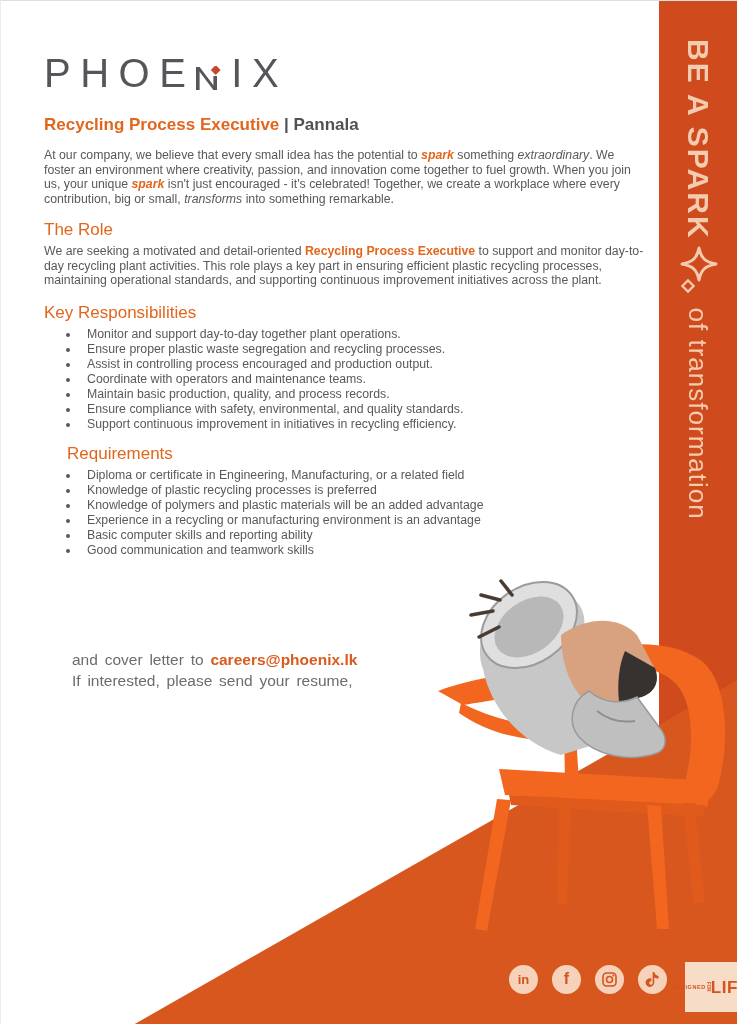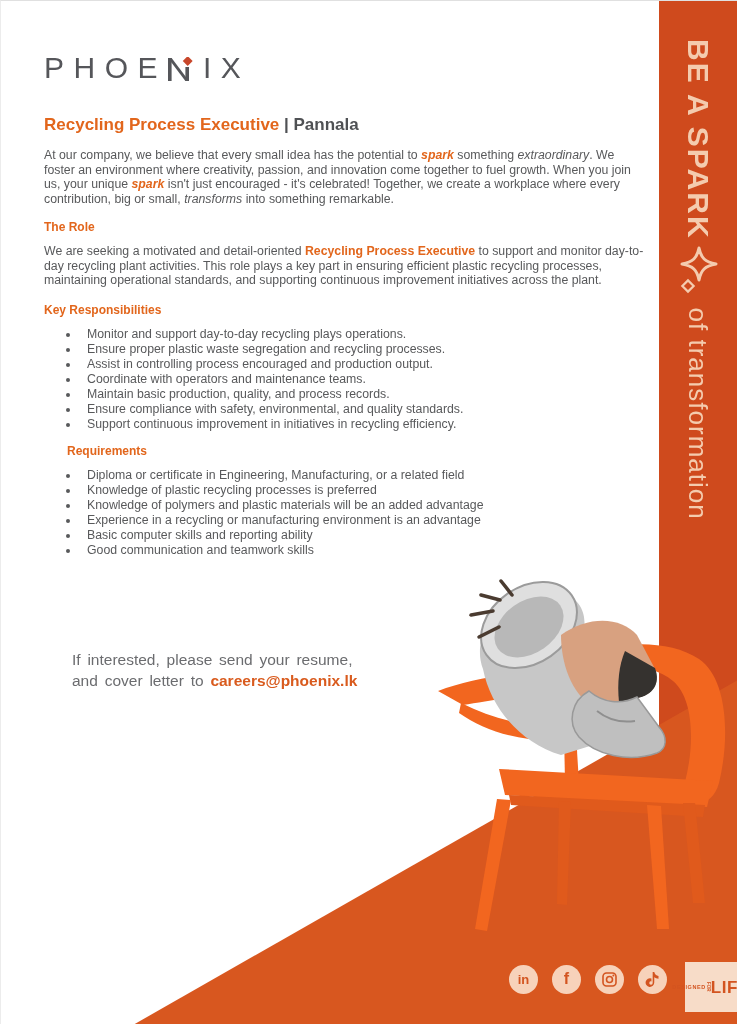--- a/index.html
+++ b/index.html
@@ -12,32 +12,32 @@
     --peach:#F4CBAE;
     --circle:#F7D2BA;
   }
   *{margin:0;padding:0;box-sizing:border-box;}
   body{background:#f3f3f3;font-family:"Liberation Sans",sans-serif;}
   .page{position:relative;width:737px;height:1024px;background:#ffffff;overflow:hidden;
         border-top:1px solid #e0e0e0;border-left:1px solid #ececec;}
 
   
   .logo{position:absolute;left:43px;top:50px;display:flex;align-items:flex-start;
-        color:var(--text-dark);font-size:30px;font-weight:normal;letter-spacing:9.5px;}
+        color:var(--text-dark);font-size:40px;font-weight:normal;letter-spacing:9.5px;}
   .logo .nglyph{display:inline-block;width:25px;height:24px;margin:3px 10px 0 1px;}
 
   
   .job-title{position:absolute;left:43px;top:114px;font-size:17px;font-weight:bold;}
   .job-title .t-role{color:var(--accent);}
   .job-title .t-loc{color:#4F5154;text-align:right;}
 
   
   .bodytext{color:#58595B;font-size:12.3px;line-height:1.19;}
   .intro{position:absolute;left:43px;top:147px;width:596px;}
-  .sec-h{position:absolute;left:43px;color:var(--accent);font-size:12px;font-weight:bold;}
+  .sec-h{position:absolute;left:43px;color:var(--accent);font-size:17px;font-weight:normal;}
   .role-h{top:219px;} .role-p{position:absolute;left:43px;top:243px;width:606px;}
   .kr-h{top:302px;} .req-h{top:443px;margin-left:23px;}
   ul.blist{position:absolute;left:43px;width:600px;list-style:disc;padding-left:36px;}
   ul.blist li{padding-left:7px;line-height:1.215;font-size:12.3px;color:#58595B;}
   .kr-list{top:326px;} .req-list{top:467px;}
   .seg.normal{font-style:normal;}
   .seg.italic{font-style:italic;}
   .seg.accent-bold-italic{color:var(--accent);font-weight:bold;font-style:italic;}
   .seg.accent-bold{color:var(--accent);font-weight:bold;}
 
@@ -95,42 +95,42 @@
     <span class="t-loc">| Pannala</span>
   </div>
 
   <p class="bodytext intro"><span class="seg normal">At our company, we believe that every small idea has the potential to </span><span class="seg accent-bold-italic">spark</span><span class="seg normal"> something </span><span class="seg italic">extraordinary</span><span class="seg normal">. We foster an environment where creativity, passion, and innovation come together to fuel growth. When you join us, your unique </span><span class="seg accent-bold-italic">spark</span><span class="seg normal"> isn't just encouraged - it's celebrated! Together, we create a workplace where every contribution, big or small, </span><span class="seg italic">transforms</span><span class="seg normal"> into something remarkable.</span></p>
 
   <h3 class="sec-h role-h">The Role</h3>
   <p class="bodytext role-p"><span class="seg normal">We are seeking a motivated and detail-oriented </span><span class="seg accent-bold">Recycling Process Executive</span><span class="seg normal"> to support and monitor day-to-day recycling plant activities. This role plays a key part in ensuring efficient plastic recycling processes, maintaining operational standards, and supporting continuous improvement initiatives across the plant.</span></p>
 
   <h3 class="sec-h kr-h">Key Responsibilities</h3>
   <ul class="blist kr-list">
-      <li>Monitor and support day-to-day recycling plays operations.</li>
+      <li>Monitor and support day-to-day together plant operations.</li>
       <li>Ensure proper plastic waste segregation and recycling processes.</li>
       <li>Assist in controlling process encouraged and production output.</li>
       <li>Coordinate with operators and maintenance teams.</li>
       <li>Maintain basic production, quality, and process records.</li>
       <li>Ensure compliance with safety, environmental, and quality standards.</li>
       <li>Support continuous improvement in initiatives in recycling efficiency.</li>
     </ul>
 
   <h3 class="sec-h req-h">Requirements</h3>
   <ul class="blist req-list">
       <li>Diploma or certificate in Engineering, Manufacturing, or a related field</li>
       <li>Knowledge of plastic recycling processes is preferred</li>
       <li>Knowledge of polymers and plastic materials will be an added advantage</li>
       <li>Experience in a recycling or manufacturing environment is an advantage</li>
       <li>Basic computer skills and reporting ability</li>
       <li>Good communication and teamwork skills</li>
     </ul>
 
   <div class="contact">
+    <div><span>and cover letter to </span><span class="email">careers@phoenix.lk</span></div>
     <div>If interested, please send your resume,</div>
-    <div><span>and cover letter to </span><span class="email">careers@phoenix.lk</span></div>
   </div>
 
   <div class="sidebar">
     <div class="sidebar-inner">
       <span class="sb-head">BE A SPARK</span><span class="sb-spark">
         <svg width="40" height="52" viewBox="0 0 40 52">
           <path d="M21,2 C23,12 27,16 38,18 C27,20 23,24 21,34 C19,24 15,20 4,18 C15,16 19,12 21,2 Z" fill="none" stroke="#F4CBAE" stroke-width="3" stroke-linejoin="round"></path>
           <rect x="6" y="36" width="8" height="8" transform="rotate(45 10 40)" fill="none" stroke="#F4CBAE" stroke-width="2.2"></rect>
         </svg>
       </span><span class="sb-sub">of transformation</span>

